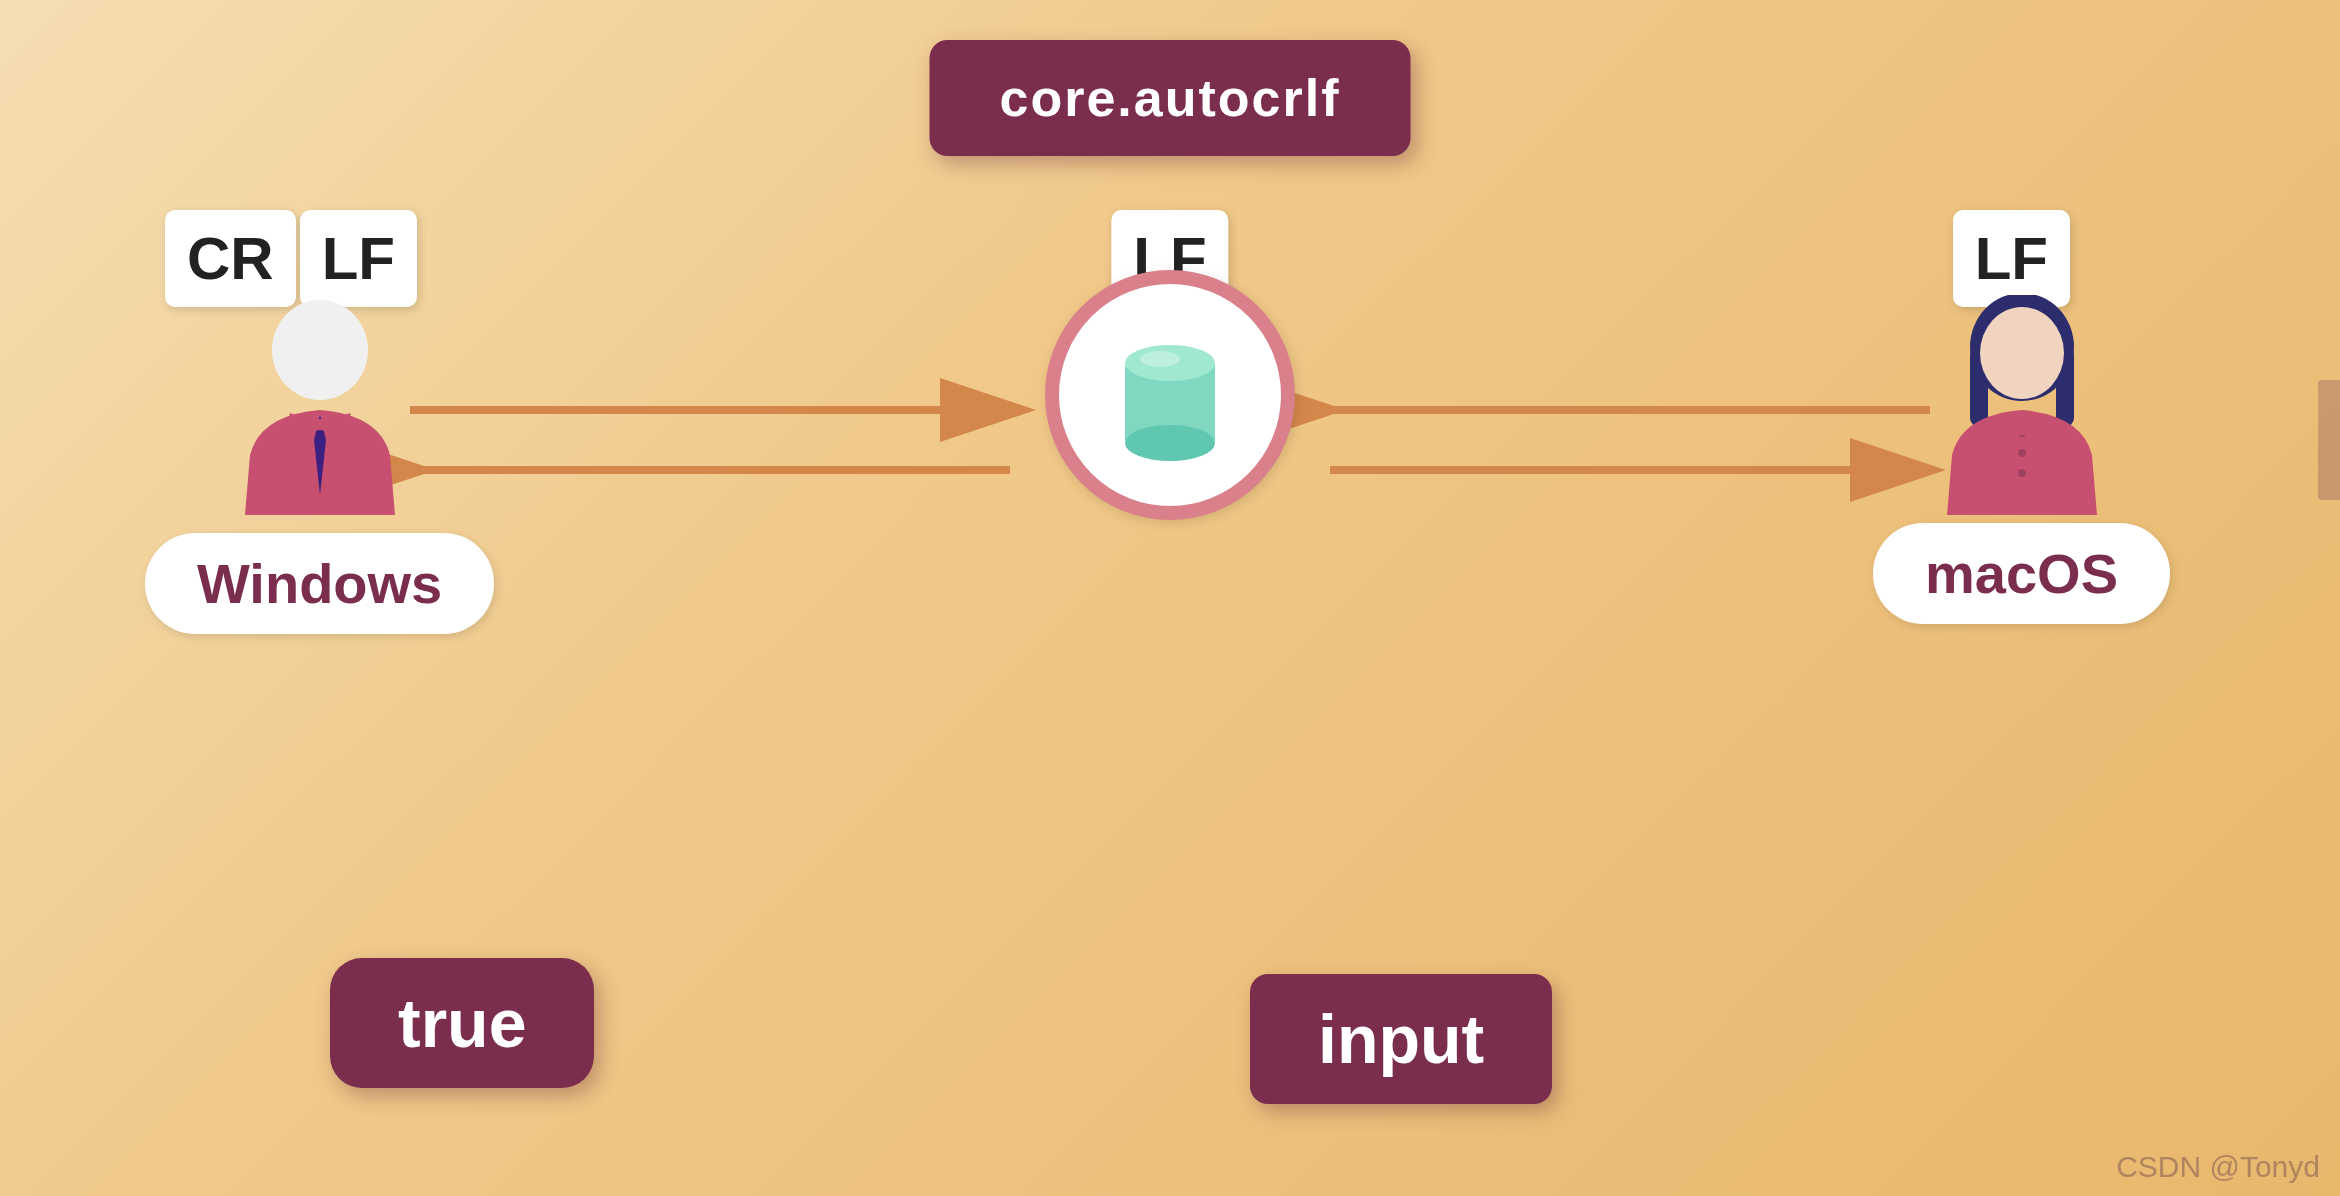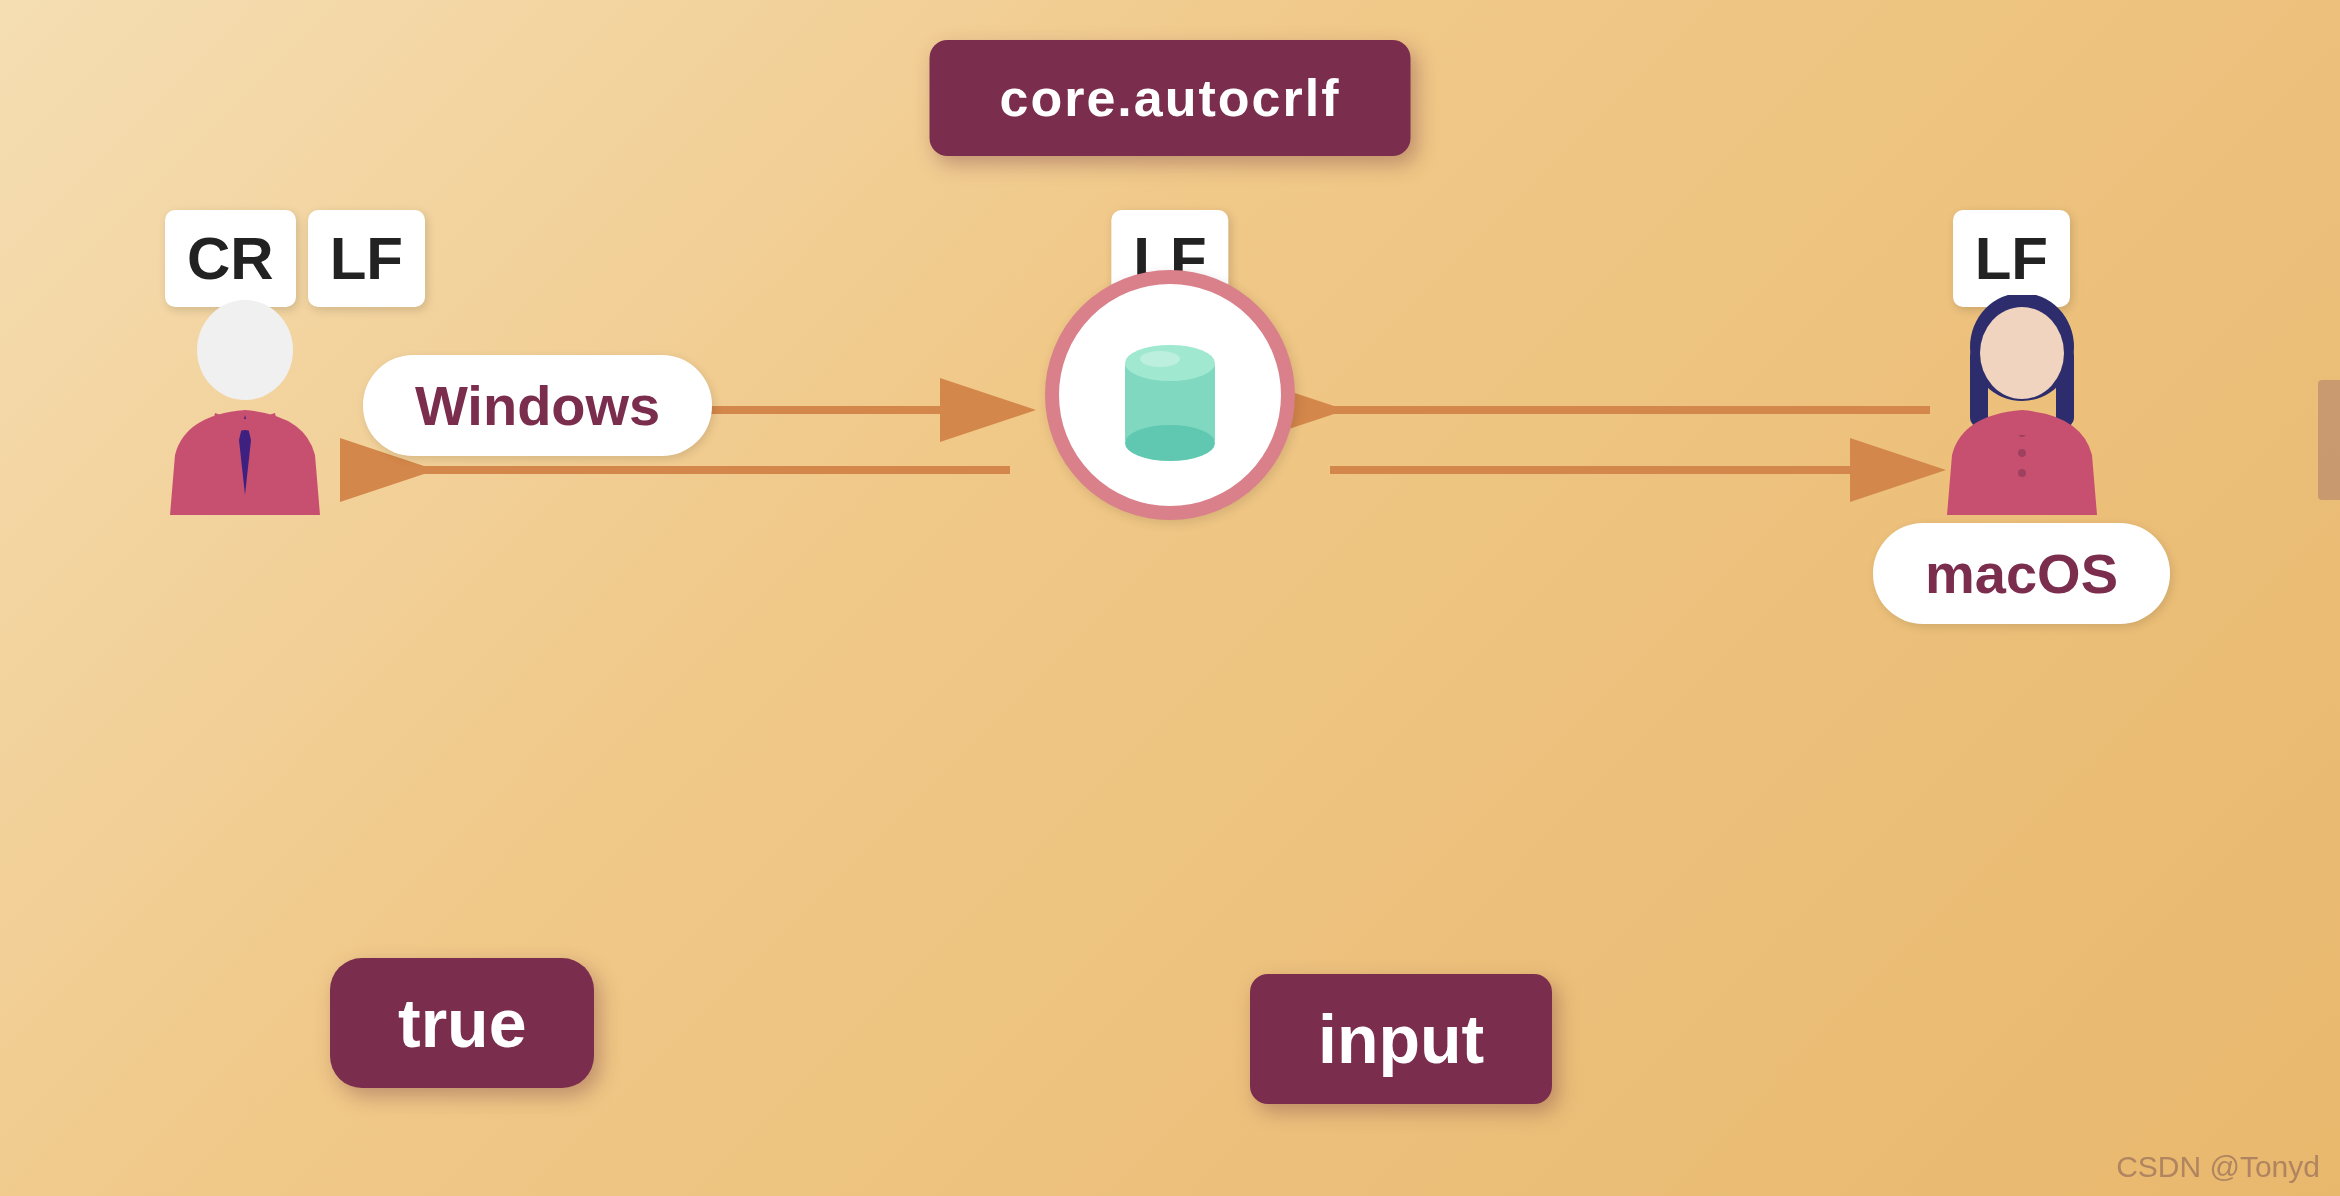--- a/index.html
+++ b/index.html
@@ -29,21 +29,21 @@
       box-shadow: 6px 8px 20px rgba(100,40,60,0.35);
       white-space: nowrap;
     }
 
     
     .cr-lf-label {
       position: absolute;
       top: 210px;
       left: 165px;
       display: flex;
-      gap: 12px;
+      gap: 4px;
     }
     .line-ending-box {
       background: white;
       border-radius: 10px;
       padding: 14px 22px;
       font-size: 60px;
       font-weight: bold;
       color: #222;
       box-shadow: 2px 3px 10px rgba(0,0,0,0.15);
     }
@@ -62,21 +62,21 @@
       top: 210px;
       right: 270px;
     }
 
     
     .person-windows {
       position: absolute;
       top: 295px;
       left: 145px;
       display: flex;
-      flex-direction: row;
+      flex-direction: column;
       align-items: center;
       gap: 18px;
     }
 
     
     .person-macos {
       position: absolute;
       top: 295px;
       right: 170px;
       display: flex;

